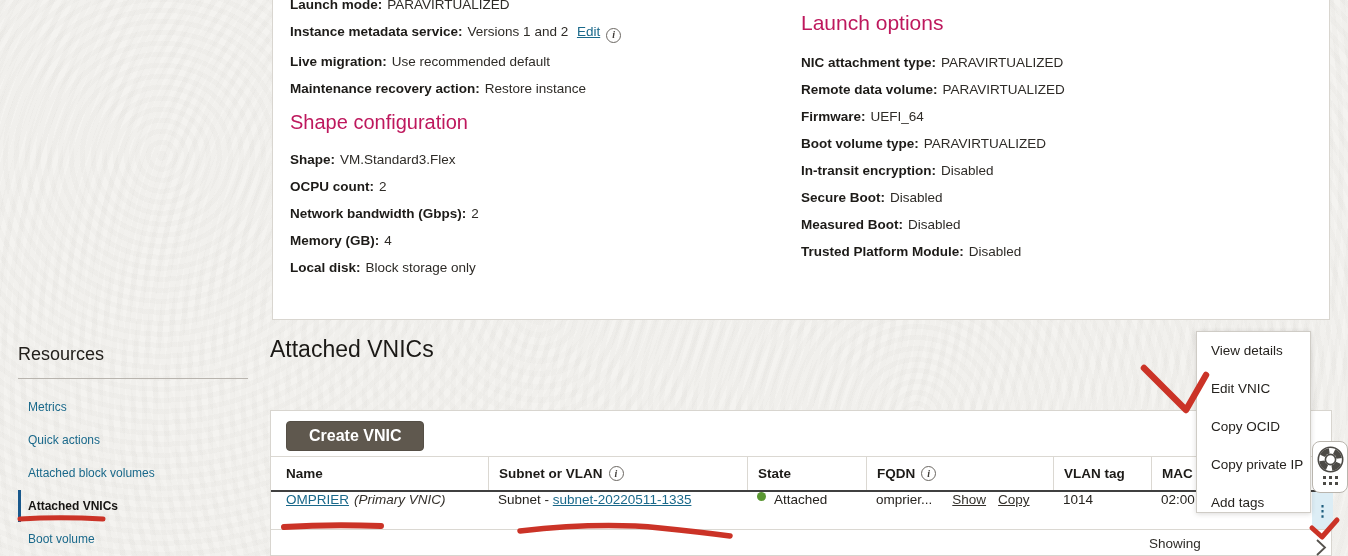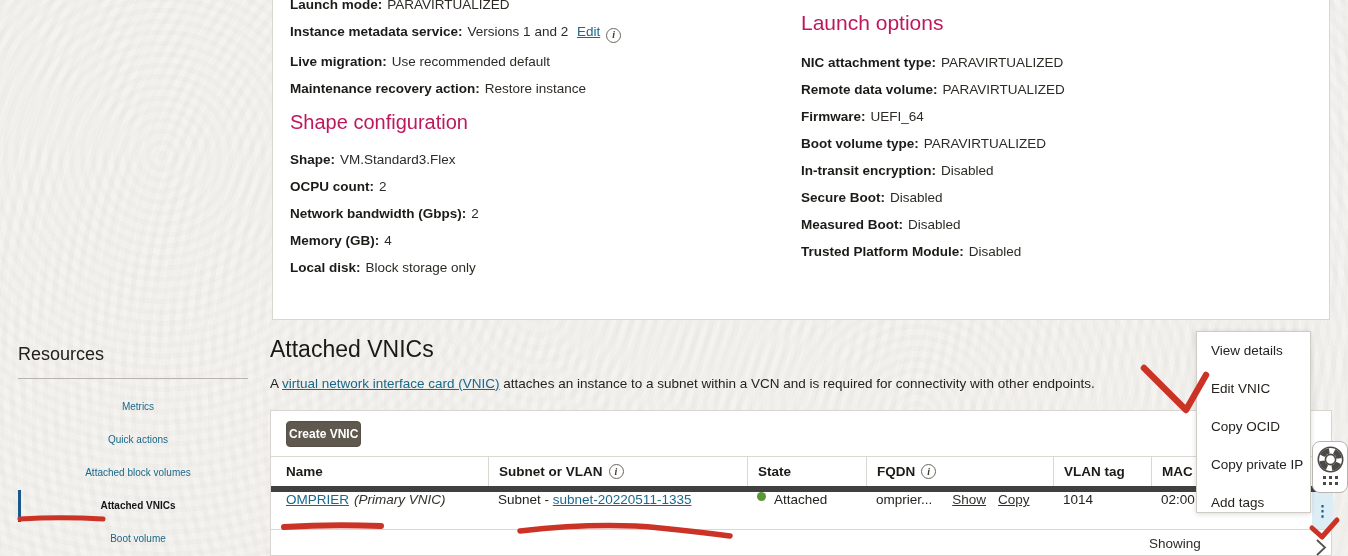--- a/index.html
+++ b/index.html
@@ -37,42 +37,42 @@
     align-items:center; justify-content:center; vertical-align:-2px; margin-left:6px;
     font-family:"Liberation Serif", serif; font-style:italic; font-weight:700; font-size:10px;
     color:#3f3c38; line-height:1;
   }
 
   
   .sidebar { position:absolute; left:18px; top:342px; width:230px; z-index:2; }
   .sidebar-title { font-size:18px; line-height:24px; font-weight:400; color:#23201c; }
   .sidebar-divider { border:none; border-top:1px solid #b8b4ae; margin:12px 0 12px 0; }
   .side-item {
-    display:block; font-size:10px; line-height:20px; padding:6px 0 6px 10px; margin-bottom:1px;
-    color:#19688a; cursor:pointer; text-decoration:none;text-align:center;
+    display:block; font-size:12px; line-height:20px; padding:6px 0 6px 10px; margin-bottom:1px;
+    color:#19688a; cursor:pointer; text-decoration:none;
   }
   .side-item.active {
     color:#161412; font-weight:700; border-left:3px solid #19588c; padding-left:7px;
   }
 
   
   .vnics-heading { position:absolute; left:270px; top:336px; font-size:23px; font-weight:400; color:#1b1916; z-index:2; }
   .vnics-desc { position:absolute; left:270px; top:376px; font-size:13.5px; color:#26231f; z-index:2; white-space:nowrap; }
 
   .table-card {
     position:absolute; left:270px; top:410px; width:1062px; height:146px;
     background:#fff; border:1px solid #d8d5cf; z-index:5;
   }
   .table-toolbar { height:46px; border-bottom:1px solid #dbd8d2; }
   .btn-create {
-    margin:10px 0 0 15px; padding:5px 2px; background:#5f584e; border:1px solid #554f46;
-    border-radius:4px; color:#fff; font-size:12px; font-weight:600; cursor:pointer;
+    margin:10px 0 0 15px; padding:5px 22px; background:#5f584e; border:1px solid #554f46;
+    border-radius:4px; color:#fff; font-size:16px; font-weight:600; cursor:pointer;
     font-family:"Liberation Sans", sans-serif;
   }
-  .thead { display:flex; height:35px; border-bottom:6px solid #404040; }
+  .thead { display:flex; height:35px; border-bottom:2px solid #404040; }
   .th {
     display:flex; align-items:center; font-size:13.5px; font-weight:700; color:#1d1b18;
     padding-left:10px; white-space:nowrap; overflow:hidden;
   }
   .th.sep { border-left:1px solid #dbd8d2; }
   .trow { display:flex; height:38px; }
   .td {
     display:flex; font-size:13.5px; color:#26231f;
     padding-left:10px; white-space:nowrap; overflow:visible;
   }
@@ -193,23 +193,20 @@
     <div class="sidebar-title">Resources</div>
     <hr class="sidebar-divider">
     <a class="side-item">Metrics</a>
     <a class="side-item">Quick actions</a>
     <a class="side-item">Attached block volumes</a>
     <a class="side-item active">Attached VNICs</a>
     <a class="side-item">Boot volume</a>
   </div>
 
   <h1 class="vnics-heading">Attached VNICs</h1>
-  <div class="vnics-desc">
-    <span>A </span><a class="teal">virtual network interface card (VNIC)</a><span> attaches an instance to a subnet within a VCN and is required for connectivity with other endpoints.</span>
-  </div>
 
   <div class="table-card">
     <div class="table-toolbar">
       <button class="btn-create">Create VNIC</button>
     </div>
 
     <div class="thead">
       <div class="th w-name">
           <span>Name</span>
         </div>

